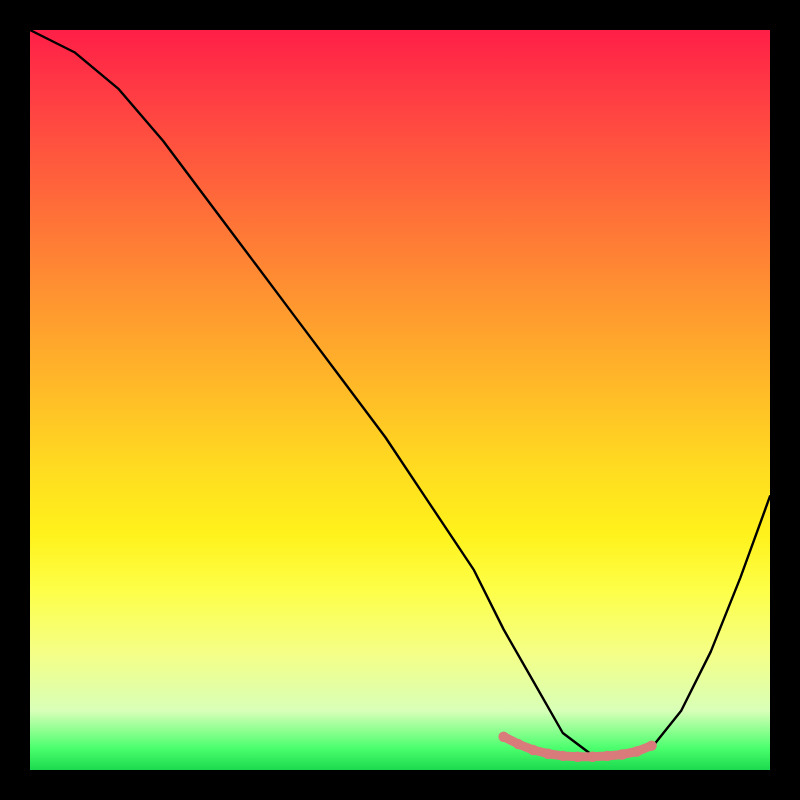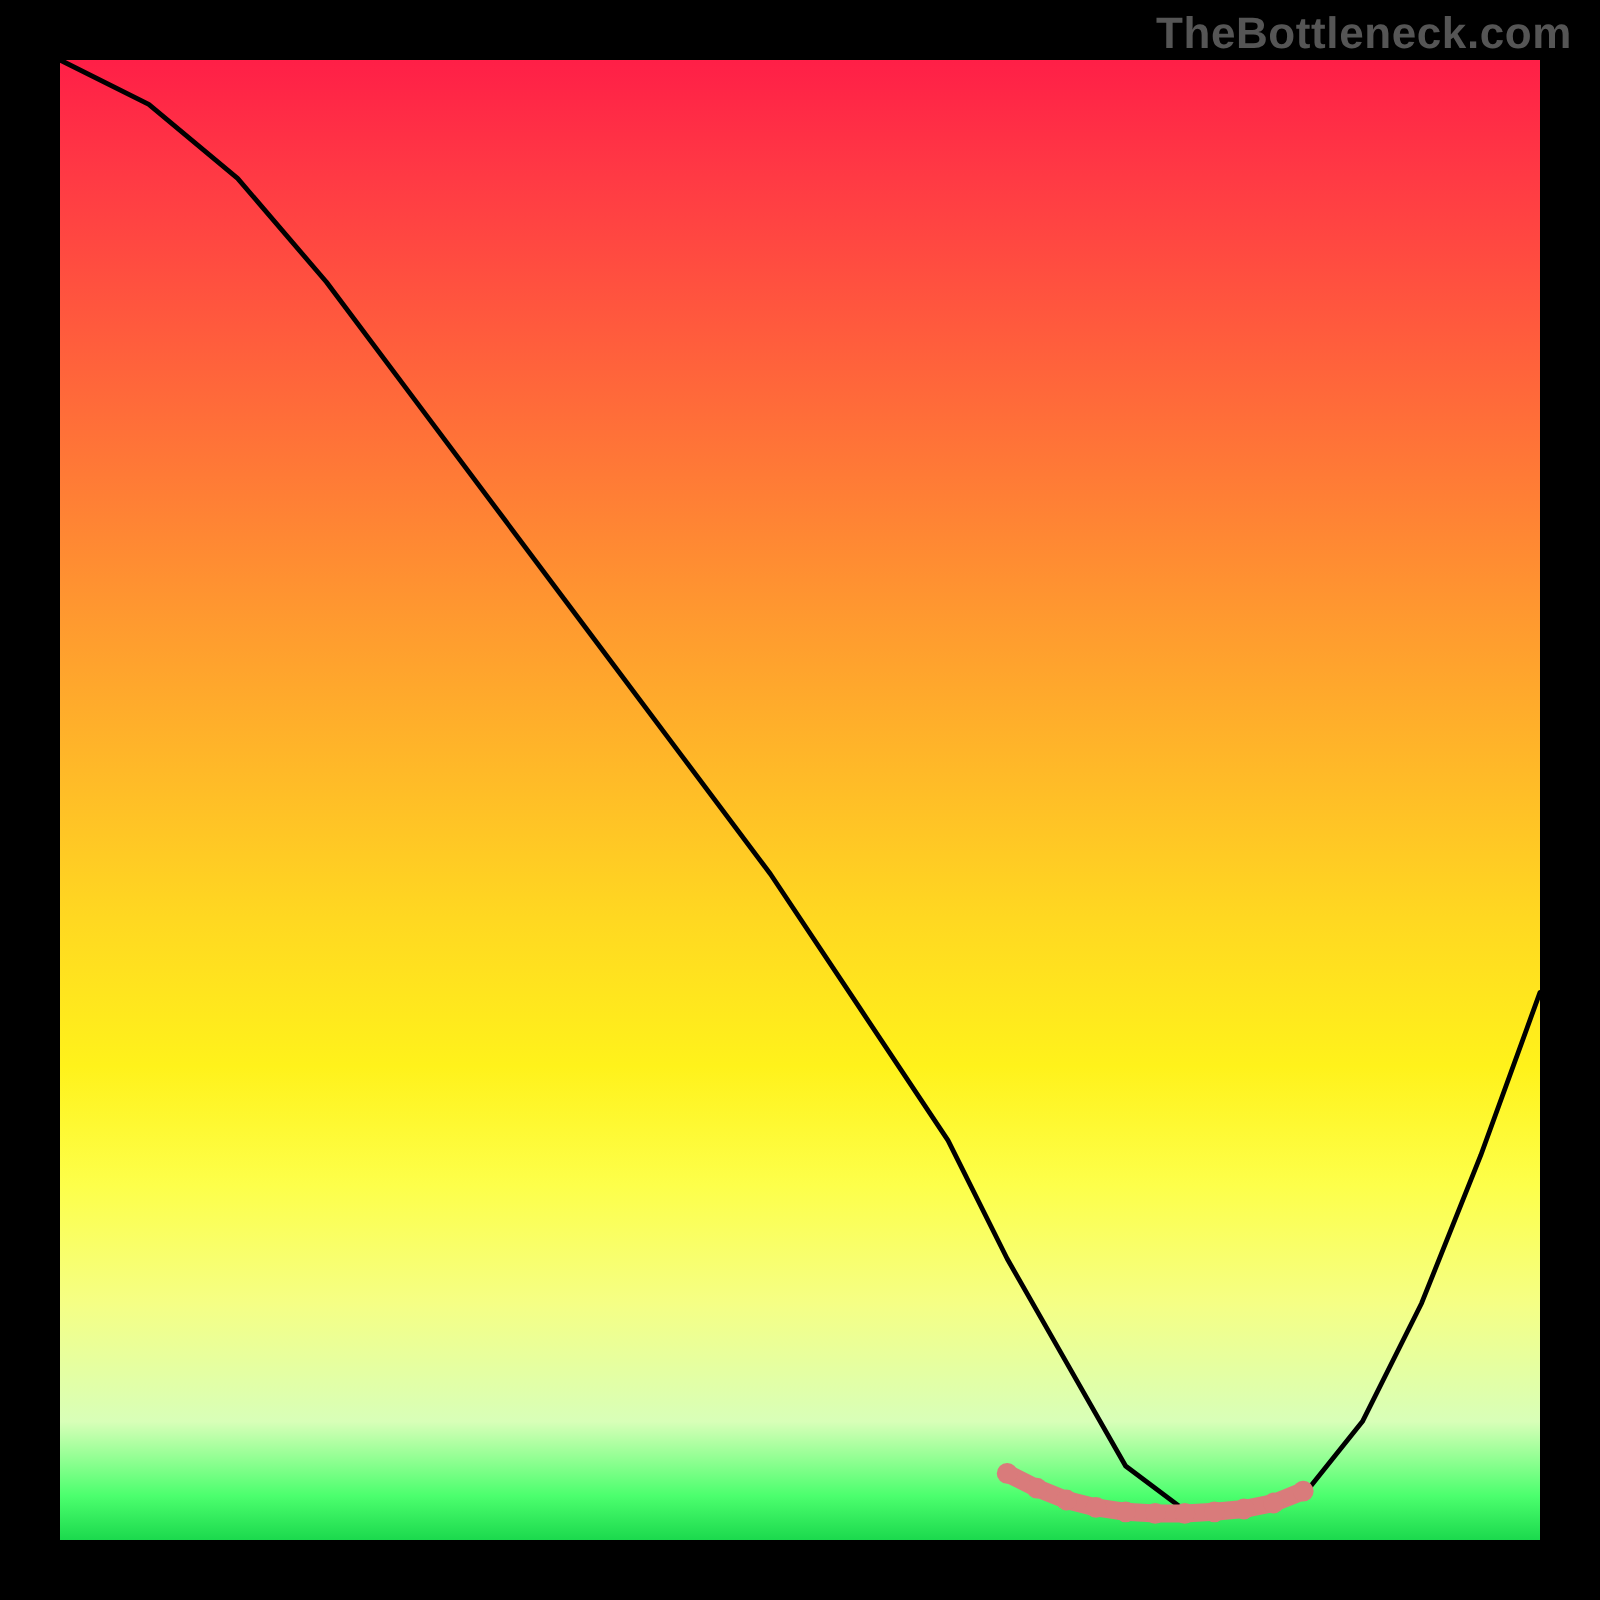--- a/index.html
+++ b/index.html
@@ -44,21 +44,20 @@
     position: absolute;
     left: 0; top: 0;
     width: 740px; height: 740px;
     overflow: visible;
   }
 </style>
 </head>
 <body>
 
 <div class="frame">
-  <span class="watermark">TheBottleneck.com</span>
   <div class="plot-area">
     <svg class="curve" viewBox="0 0 740 740">
       <path d="M0.0 0.0 L44.4 22.2 L88.8 59.2 L133.2 111.0 L177.6 170.2 L222.0 229.4 L266.4 288.6 L310.8 347.8 L355.2 407.0 L399.6 473.6 L444.0 540.2 L473.6 599.4 L503.2 651.2 L532.8 703.0 L562.4 725.2 L592.0 725.2 L621.6 717.8 L651.2 680.8 L680.8 621.6 L710.4 547.6 L740.0 466.2" fill="none" stroke="#000" stroke-width="2.4" stroke-linejoin="round" stroke-linecap="round"></path>
       <path d="M473.6 706.7 L488.4 714.1 L503.2 720.0 L518.0 723.7 L532.8 725.9 L547.6 726.7 L562.4 726.7 L577.2 725.9 L592.0 724.5 L606.8 721.5 L621.6 715.6" fill="none" stroke="#d97b7b" stroke-width="9" stroke-linecap="round" stroke-linejoin="round"></path>
       <g fill="#d97b7b">
           <circle cx="473.6" cy="706.7" r="5.2"></circle>
           <circle cx="488.4" cy="714.1" r="5.2"></circle>
           <circle cx="503.2" cy="720.0" r="5.2"></circle>
           <circle cx="518.0" cy="723.7" r="5.2"></circle>
           <circle cx="532.8" cy="725.9" r="5.2"></circle>

